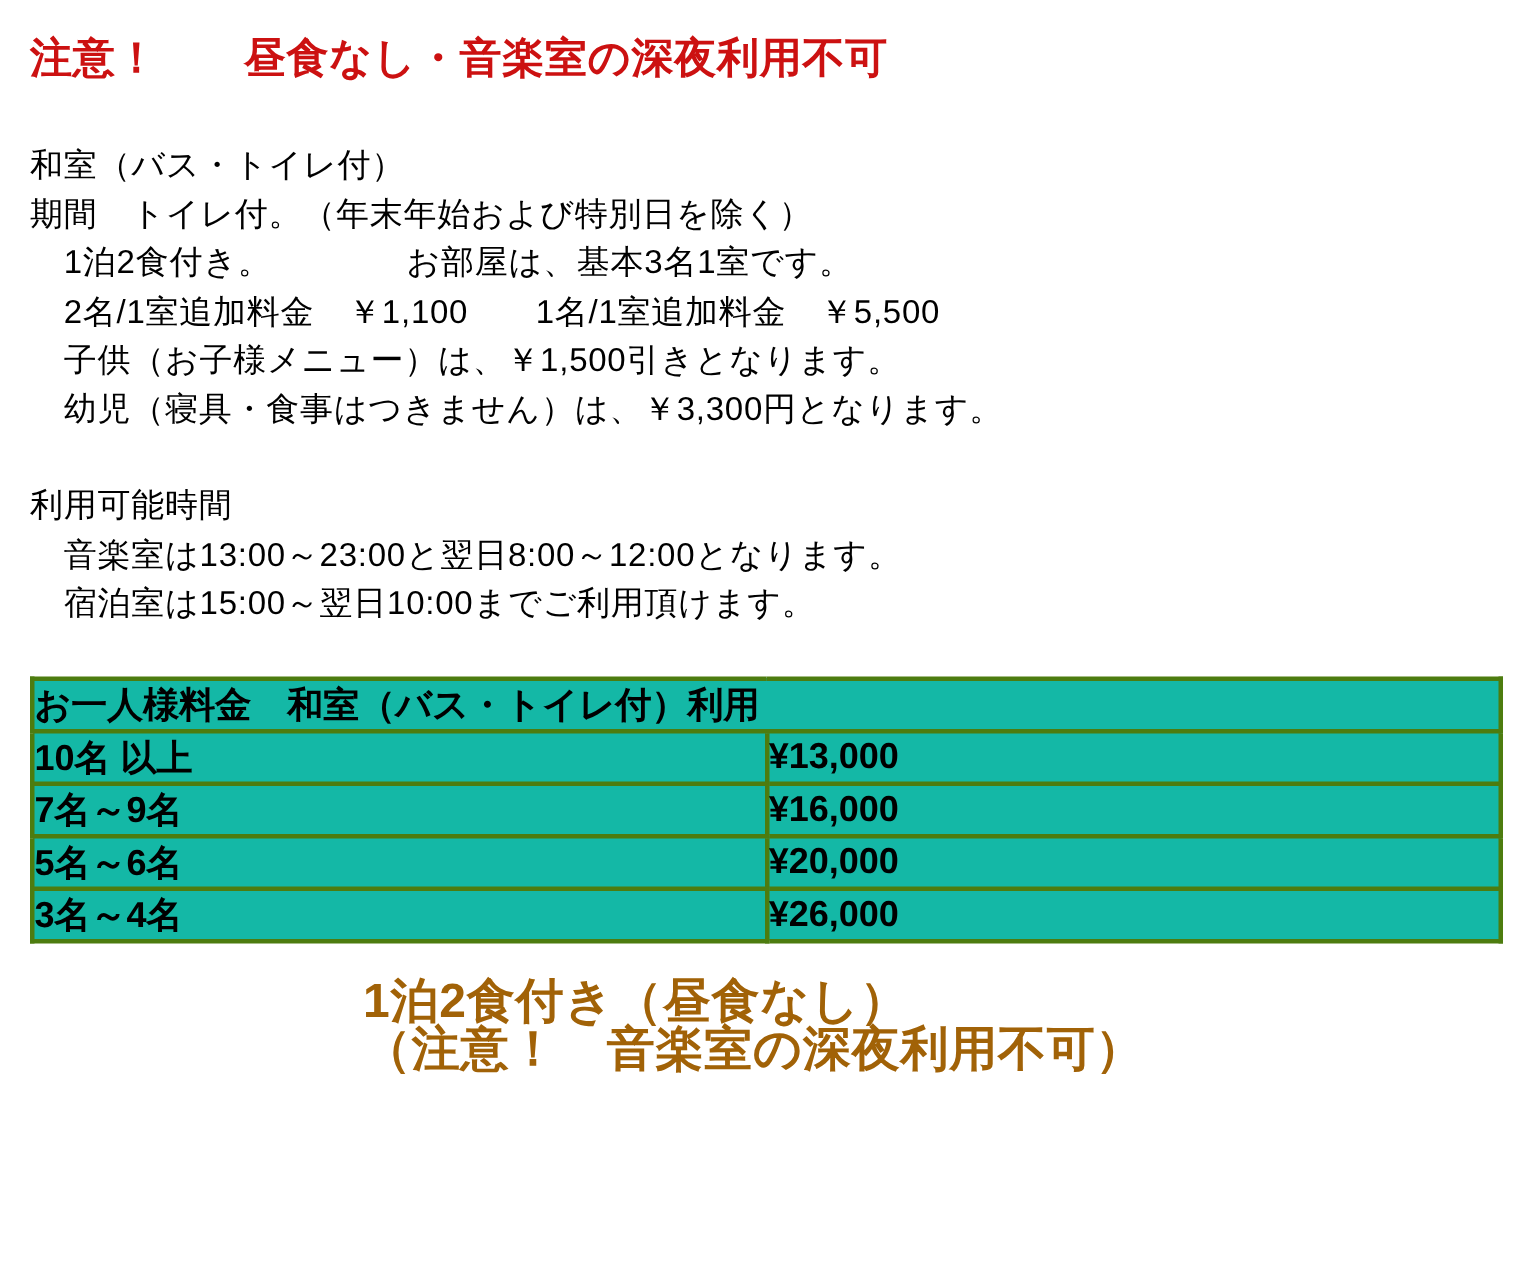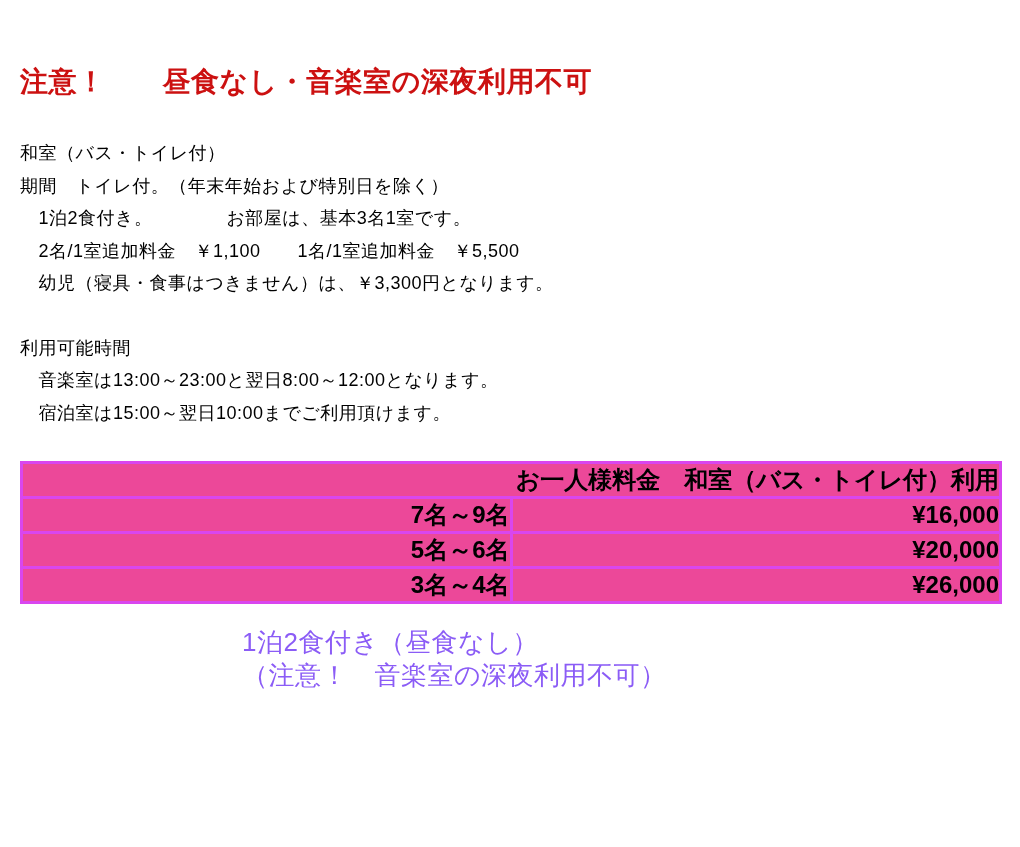--- a/index.html
+++ b/index.html
@@ -12,105 +12,109 @@
     height: 847px;
     overflow: hidden;
     font-family: "Liberation Sans", "DejaVu Sans", sans-serif;
     color: #000000;
   }
   .page {
     box-sizing: border-box;
     width: 1020px;
     height: 780px;
     padding: 18px 18px 0 20px;
-    margin-top: 43px;
   }
   .heading {
     color: #cc1111;
     font-size: 28px;
     font-weight: bold;
     line-height: 34px;
     margin: 4px 0 38px 0;
     letter-spacing: 0.5px;
   }
   .txt-block {
-    font-size: 18px;
+    font-size: 22px;
     line-height: 32.5px;
     margin: 0 0 32px 0;
     letter-spacing: 0.5px;
   }
   .txt-line {
     white-space: pre-wrap;
   }
   .price-table {
     border-collapse: collapse;
     table-layout: fixed;
     width: 982px;
     margin: 0;
   }
   .price-table th,
   .price-table td {
-    border: 3px solid #d946ef;
-    text-align: right;
+    border: 3px solid #4d7c0f;
+    text-align: left;
     vertical-align: middle;
     font-weight: bold;
     padding: 0;
-    background: #ec4899;
+    background: #14b8a6;
   }
   .price-table th {
     font-size: 24px;
     height: 29px;
   }
   .price-table td {
     font-size: 24px;
     height: 30px;
   }
   .col-label {
     width: 215px;
   }
   .footer-block {
-    color: #8b5cf6;
-    font-size: 26px;
-    font-weight: normal;
+    color: #a16207;
+    font-size: 32px;
+    font-weight: bold;
     line-height: 32.5px;
     margin: 22px 0 0 222px;
     letter-spacing: 0.5px;
   }
 </style>
 </head>
 <body>
 
 <div class="page">
 
   <div class="heading">注意！　　昼食なし・音楽室の深夜利用不可</div>
 
   <div class="txt-block">
     <div class="txt-line">和室（バス・トイレ付）</div>
     <div class="txt-line">期間　トイレ付。（年末年始および特別日を除く）</div>
     <div class="txt-line">　1泊2食付き。　　　　お部屋は、基本3名1室です。</div>
     <div class="txt-line">　2名/1室追加料金　￥1,100　　1名/1室追加料金　￥5,500</div>
+    <div class="txt-line">　子供（お子様メニュー）は、￥1,500引きとなります。</div>
     <div class="txt-line">　幼児（寝具・食事はつきません）は、￥3,300円となります。</div>
   </div>
 
   <div class="txt-block">
     <div class="txt-line">利用可能時間</div>
     <div class="txt-line">　音楽室は13:00～23:00と翌日8:00～12:00となります。</div>
     <div class="txt-line">　宿泊室は15:00～翌日10:00までご利用頂けます。</div>
   </div>
 
   <div class="txt-block">
   </div>
 
   <table class="price-table">
     <thead>
       <tr>
         <th colspan="2">お一人様料金　和室（バス・トイレ付）利用</th>
       </tr>
     </thead>
     <tbody>
+      <tr>
+        <td class="col-label">10名 以上</td>
+        <td class="col-price">¥13,000</td>
+      </tr>
       <tr>
         <td class="col-label">7名～9名</td>
         <td class="col-price">¥16,000</td>
       </tr>
       <tr>
         <td class="col-label">5名～6名</td>
         <td class="col-price">¥20,000</td>
       </tr>
       <tr>
         <td class="col-label">3名～4名</td>

